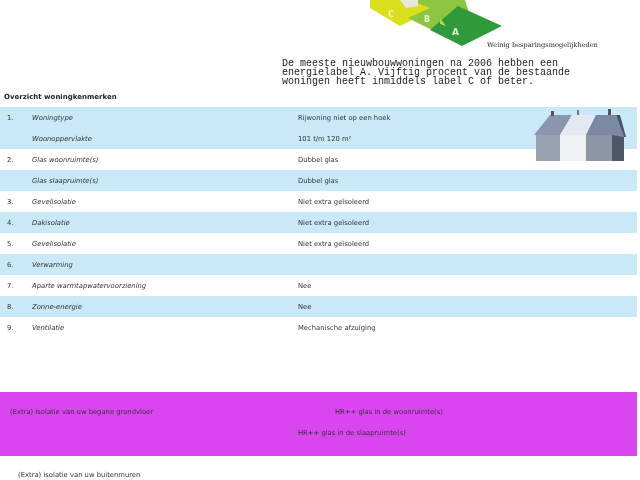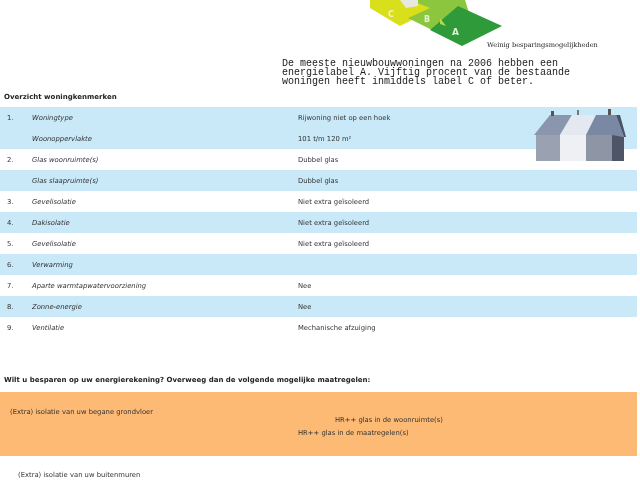--- a/index.html
+++ b/index.html
@@ -47,21 +47,21 @@
     .row .val { position: absolute; left: 298px; }
 
     .house { position: absolute; left: 530px; top: 107px; width: 100px; height: 60px; }
 
     .measures-title {
       position: absolute; left: 4px; top: 376px;
       font-size: 7px; font-weight: bold; color: #222;
     }
     .measures-box {
       position: absolute; left: 0; top: 392px; width: 637px; height: 64px;
-      background: #fdba74;
+      background: #d946ef;
     }
     .m-item {
       position: absolute; font-size: 6.8px; color: #333;
     }
   </style>
 </head>
 <body>
 
 <div class="page">
 
@@ -153,23 +153,22 @@
     <rect x="6" y="28" width="24" height="26" fill="#9aa2b2"></rect>
     <rect x="30" y="28" width="26" height="26" fill="#eef0f4"></rect>
     <rect x="56" y="28" width="26" height="26" fill="#8e96a6"></rect>
     <polygon points="82,28 94,30 94,54 82,54" fill="#4e5566"></polygon>
 
     <rect x="21" y="4" width="3" height="5" fill="#555"></rect>
     <rect x="47" y="3" width="2" height="5" fill="#777"></rect>
     <rect x="78" y="2" width="3" height="6" fill="#555"></rect>
   </svg>
 
-  <div class="measures-title">Wilt u besparen op uw energierekening? Overweeg dan de volgende mogelijke maatregelen:</div>
 
   <div class="measures-box">
     <div class="m-item" style="left:10px; top:16px;">(Extra) isolatie van uw begane grondvloer</div>
     <div class="m-item" style="left:24px; top:58px;margin-top:32px;">(Extra) isolatie van uw dak</div>
     <div class="m-item" style="left:10px; top:79px;padding-left:8px;">(Extra) isolatie van uw buitenmuren</div>
-    <div class="m-item" style="left:298px; top:24px;padding-left:37px;">HR++ glas in de woonruimte(s)</div>
-    <div class="m-item" style="left:298px; top:37px;">HR++ glas in de maatregelen(s)</div>
+    <div class="m-item" style="left:298px; top:16px;padding-left:37px;">HR++ glas in de woonruimte(s)</div>
+    <div class="m-item" style="left:298px; top:37px;">HR++ glas in de slaapruimte(s)</div>
   </div>
 
 </div>
 
 </body></html>

